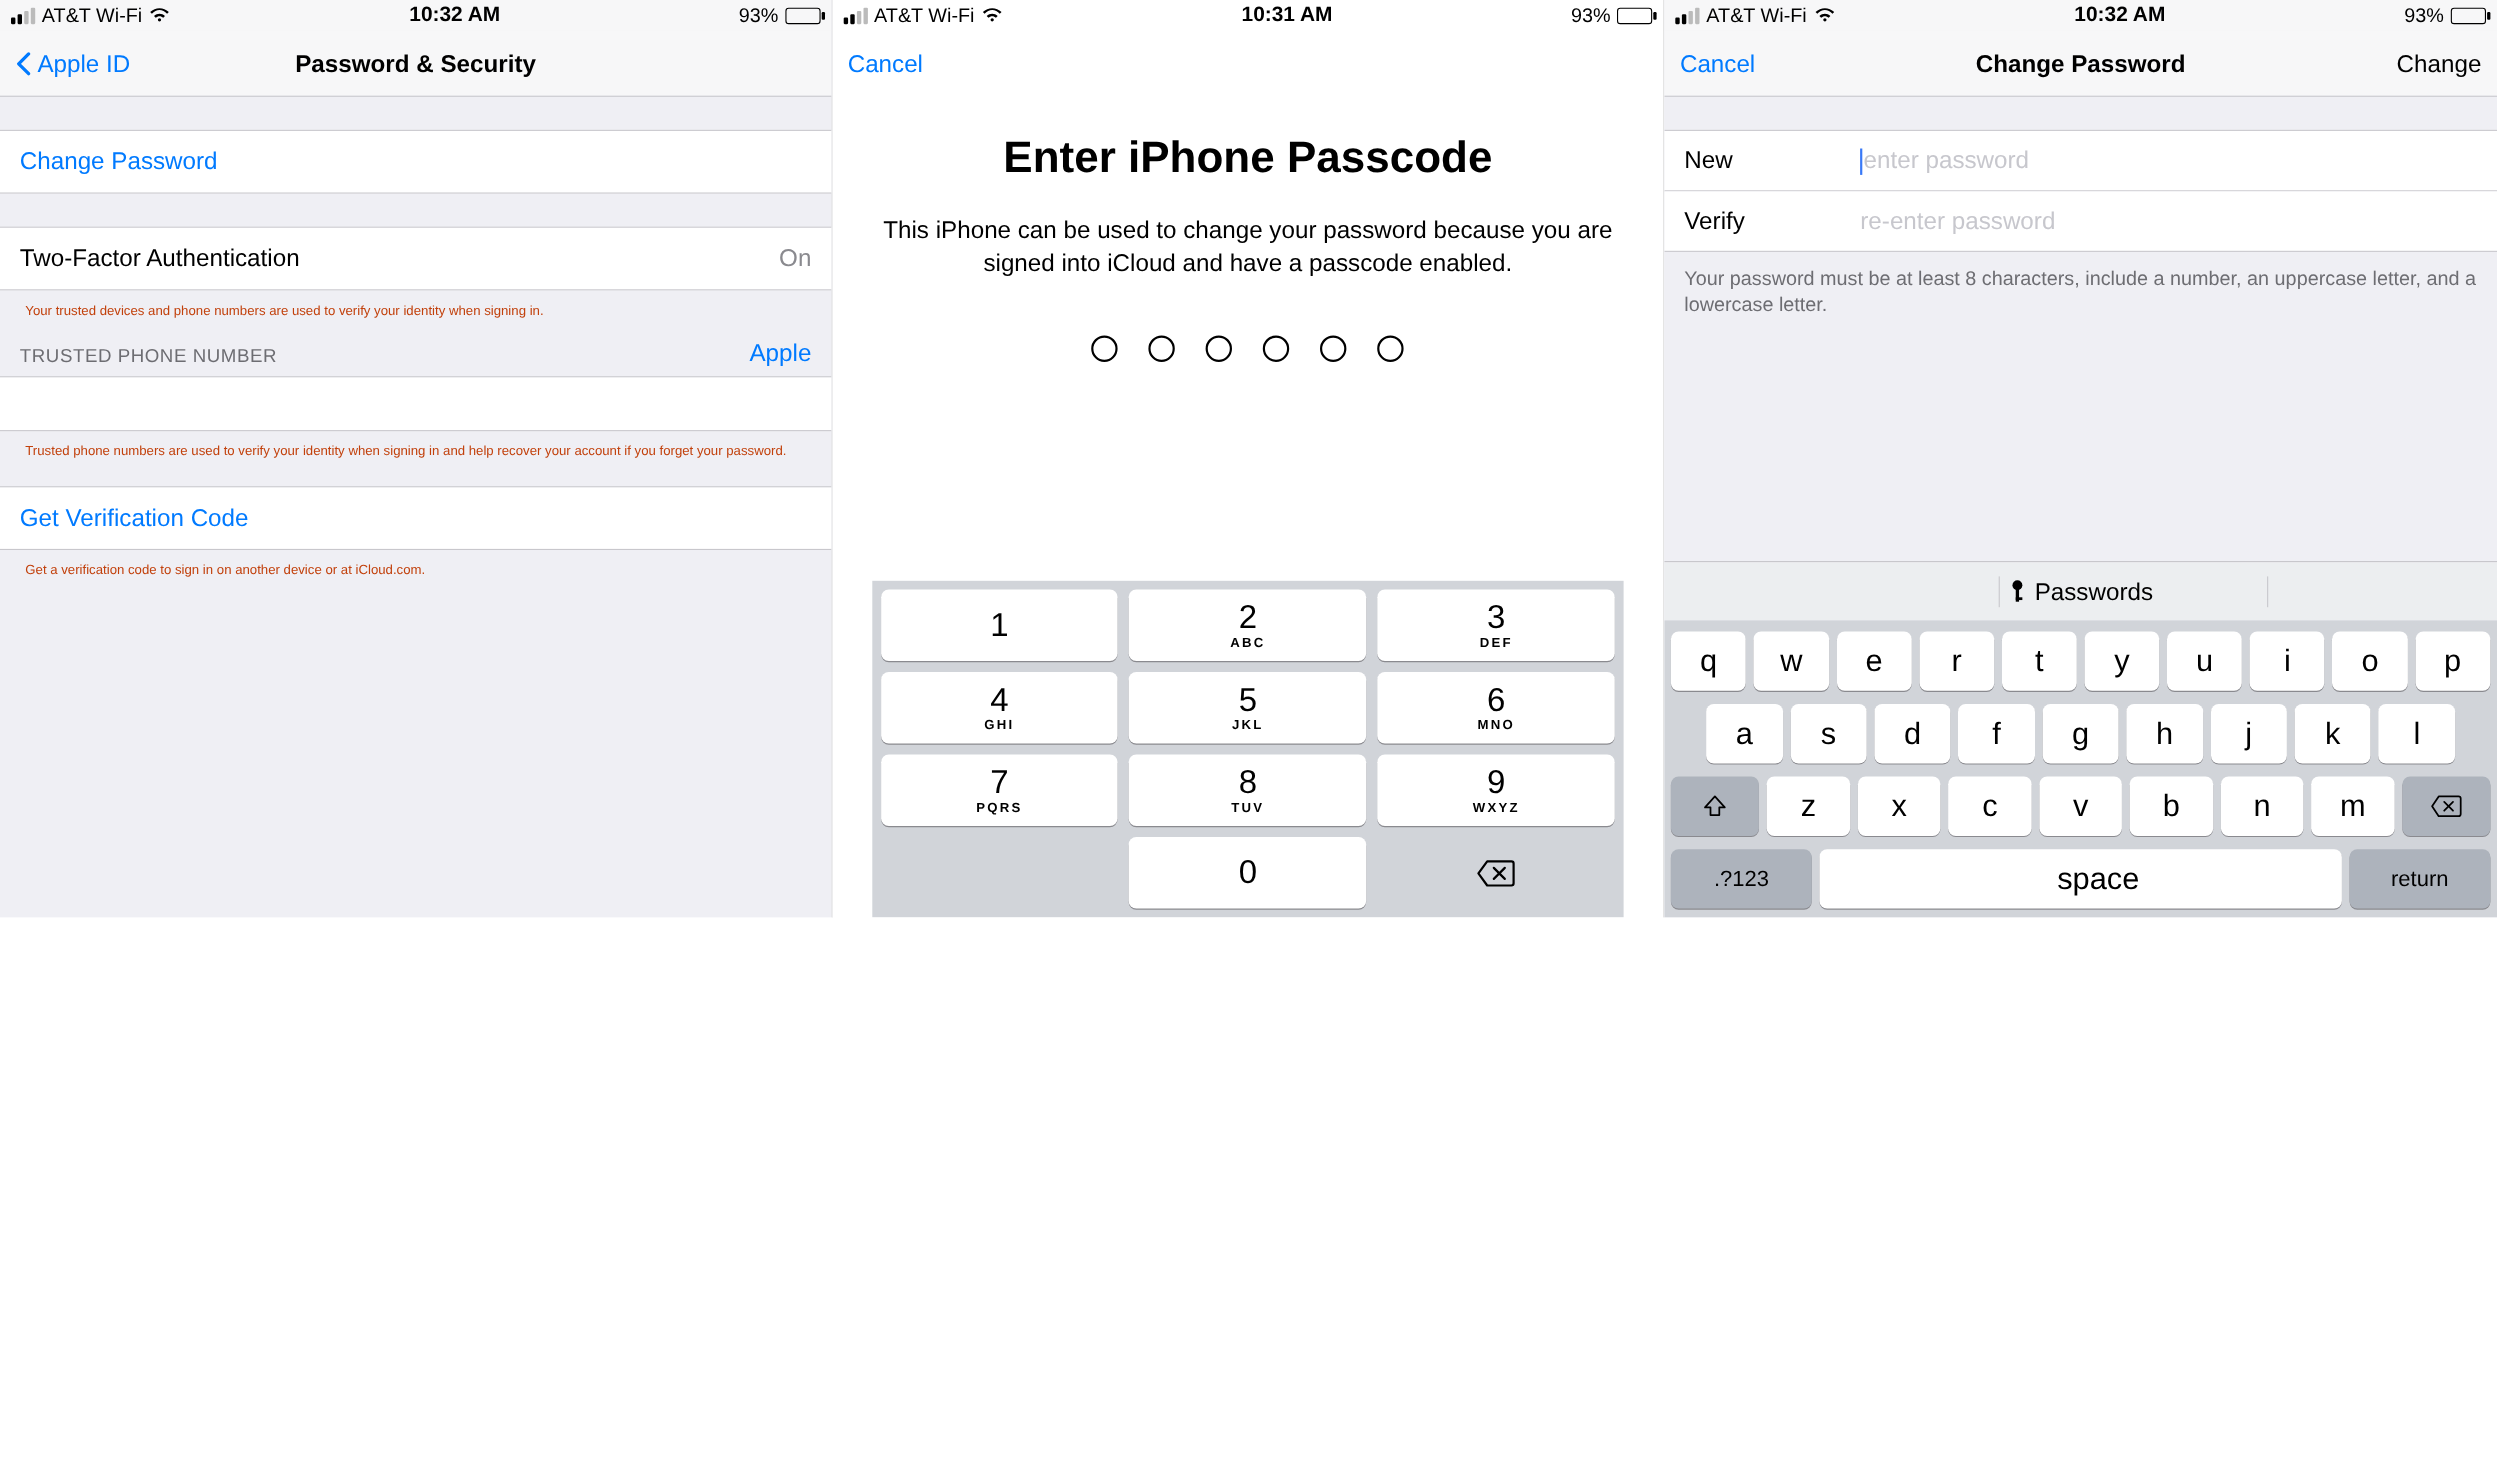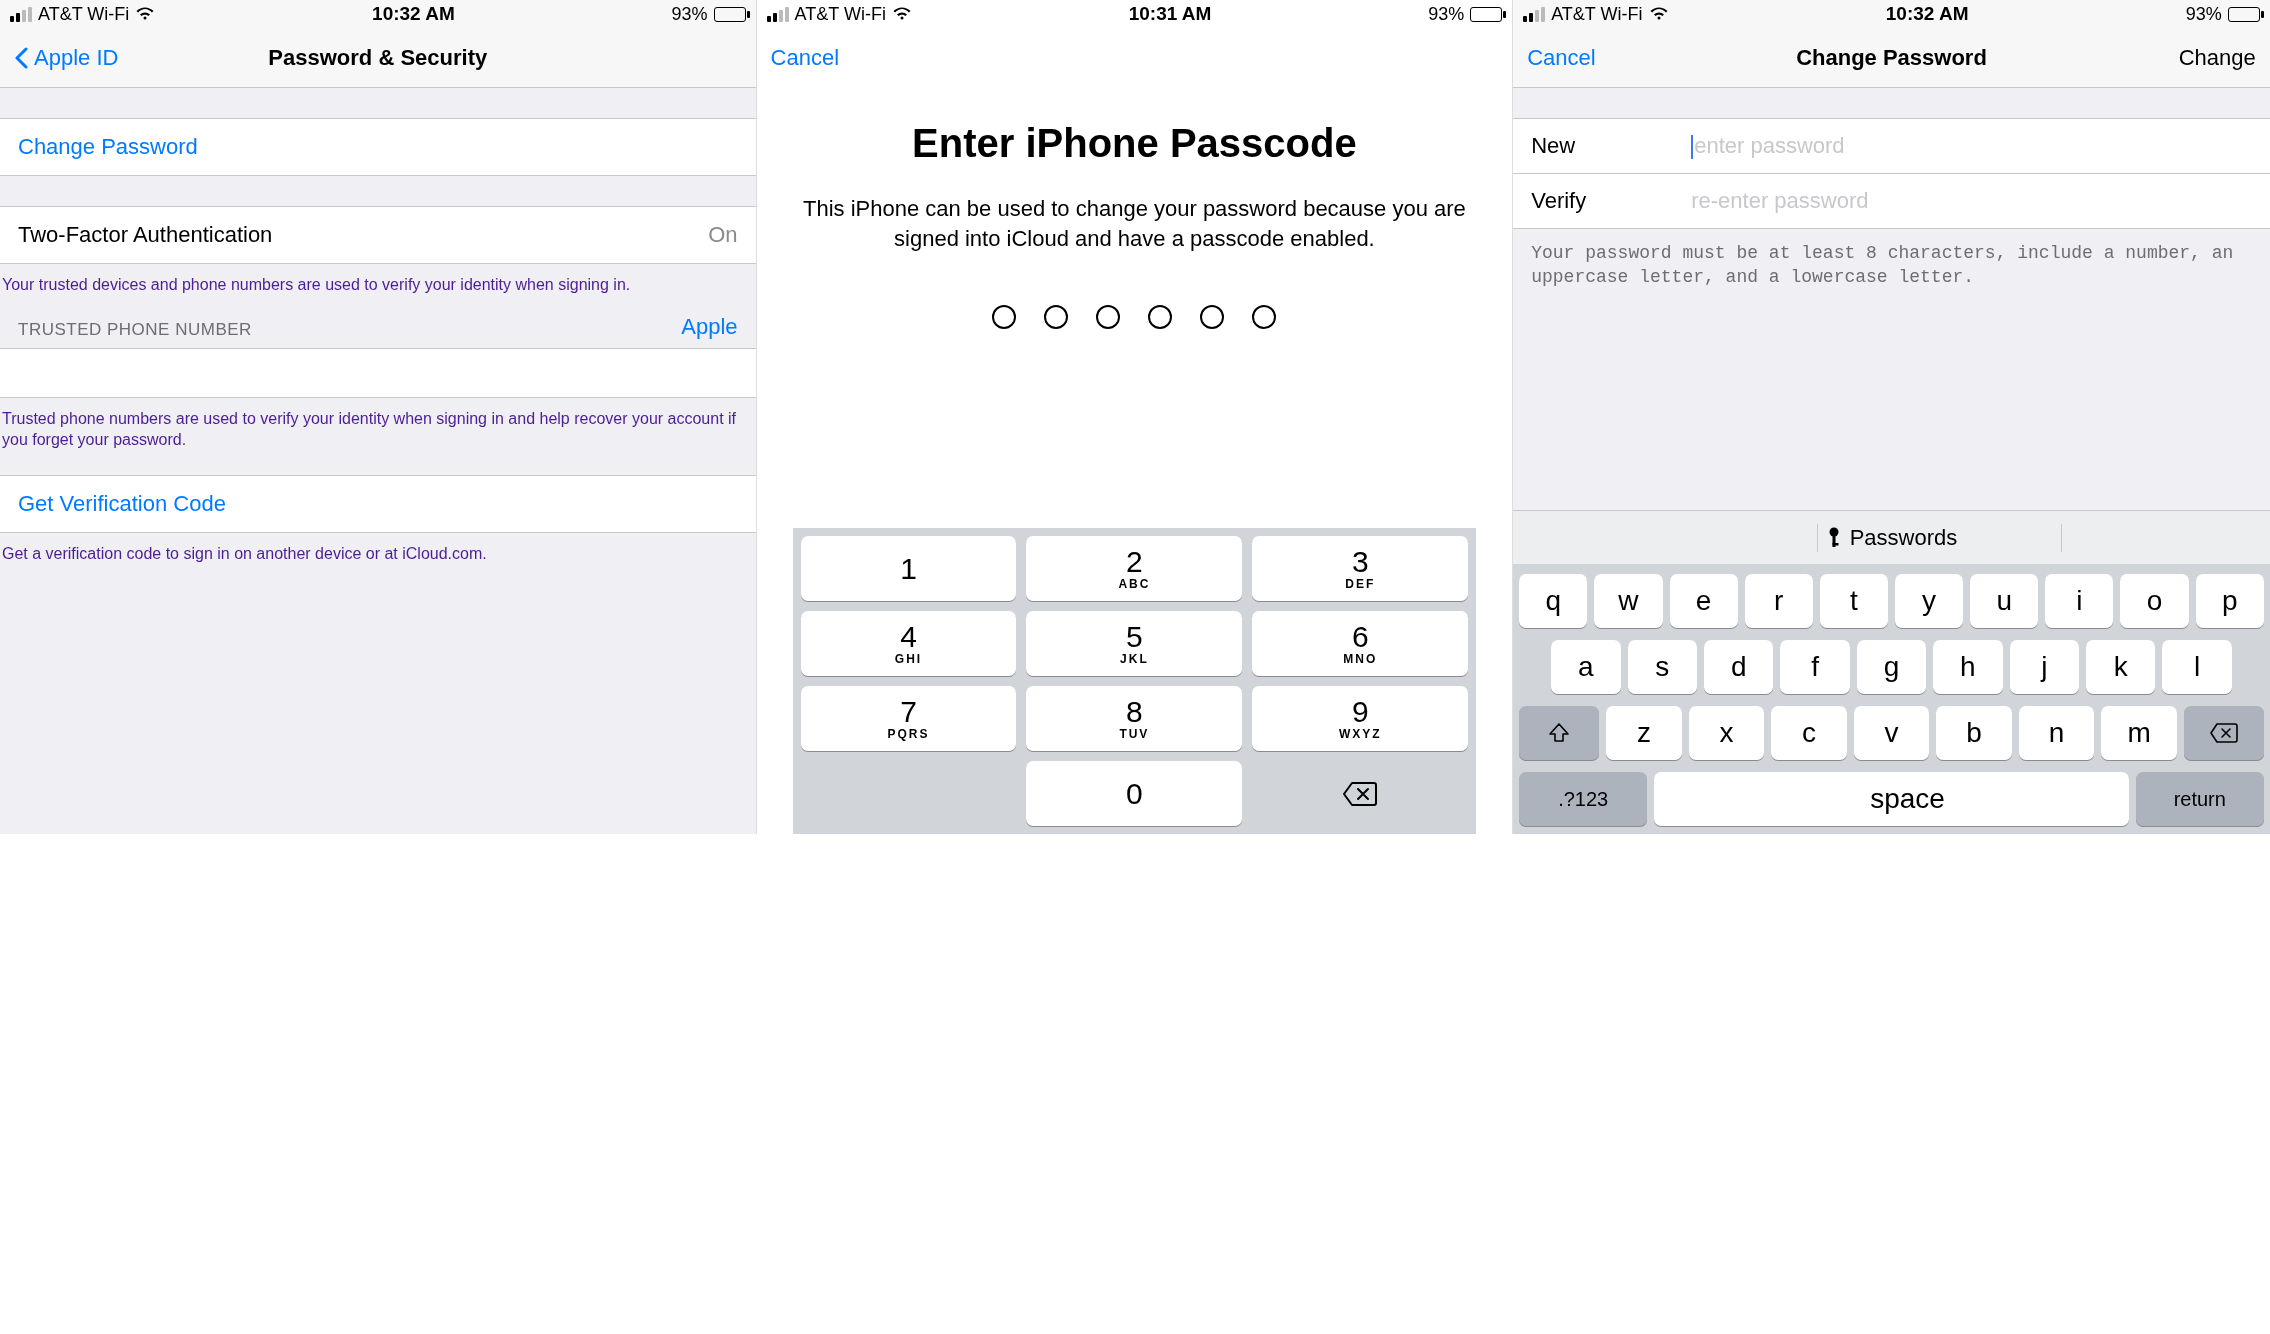--- a/index.html
+++ b/index.html
@@ -76,23 +76,23 @@
     border-bottom:1px solid #c8c7cc;
     padding:15px 18px;
     font-size:22px;
     display:flex;
     justify-content:space-between;
     align-items:center;
   }
   .cell .link { color:#007aff; }
   .cell .value { color:#8a8a8f; }
   .footer {
-    font-size:16px;
-    color:#4c1d95;
-    padding:10px 18px 0 2px;
+    font-size:12px;
+    color:#c2410c;
+    padding:10px 18px 0 23px;
     line-height:1.35;
   }
   .header {
     font-size:17px;
     color:#6d6d72;
     padding:0 18px 8px 18px;
     display:flex;
     justify-content:space-between;
     align-items:flex-end;
     letter-spacing:0.5px;
@@ -136,21 +136,21 @@
     background:#fff;
     border-bottom:1px solid #c8c7cc;
     display:flex;
     padding:14px 18px;
     font-size:22px;
   }
   .formrow:first-child { border-top:none; margin-top:30px; }
   .formrow label { width:160px; }
   .formrow .ph { color:#c7c7cd; }
   .cursor { border-left:2px solid #3979f7; display:inline-block; height:24px; margin-right:1px; vertical-align:middle; }
-  .note { font-size:18px; color:#6d6d72; padding:12px 18px; line-height:1.35;font-family:Liberation Mono, monospace; }
+  .note { font-size:18px; color:#6d6d72; padding:12px 18px; line-height:1.35; }
 
   .kb-bar {
     margin-top:auto;
     background:#eceef0;
     border-top:1px solid #c8c7cc;
     display:flex;
     align-items:center;
     justify-content:center;
     height:54px;
     font-size:22px;

